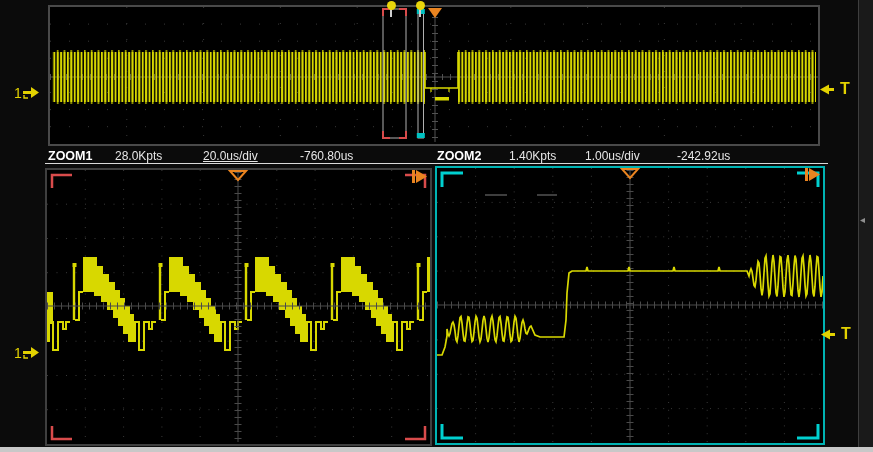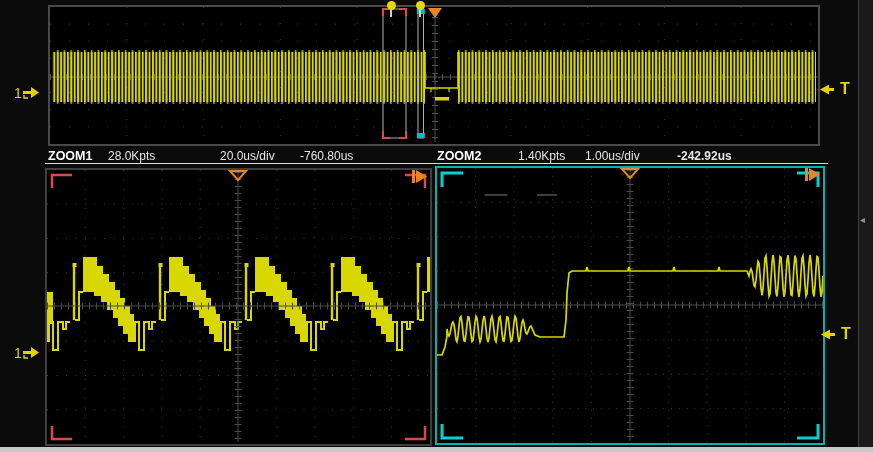--- a/index.html
+++ b/index.html
@@ -102,27 +102,27 @@
 
   <div class="trig-marker" style="left:820px;top:81px;">
     <svg width="15" height="13" viewBox="0 0 15 13">
       <polygon points="0,6.5 9,1.5 9,11.5" fill="#e3d200"></polygon>
       <rect x="8" y="5" width="6" height="3" fill="#e3d200"></rect>
     </svg>
     <span>T</span>
   </div>
 
   <span class="bar-label bar-title" style="left:48px;">ZOOM1</span>
-  <span class="bar-label" style="left:108px;">28.0Kpts</span>
-  <span class="bar-label" style="left:220px;">20.0us/div</span>
+  <span class="bar-label" style="left:115px;">28.0Kpts</span>
+  <span class="bar-label" style="left:203px;text-decoration:underline;">20.0us/div</span>
   <span class="bar-label" style="left:300px;">-760.80us</span>
   <span class="bar-label bar-title" style="left:437px;">ZOOM2</span>
-  <span class="bar-label" style="left:509px;margin-left:9px;">1.40Kpts</span>
+  <span class="bar-label" style="left:509px;">1.40Kpts</span>
   <span class="bar-label" style="left:585px;text-align:right;">1.00us/div</span>
-  <span class="bar-label" style="left:677px;font-weight:bold;">-242.92us</span>
+  <span class="bar-label" style="left:677px;">-242.92us</span>
   <div class="bar-sep"></div>
 
   <div class="z1win">
     <svg width="383" height="274" viewBox="0 0 383 274">
       <defs>
         <g id="b1">
           <path fill="none" stroke="#d8d800" stroke-width="2" d="M-24,152 h5 v28 h5 v-28 h5 v7 h3 v-7 h4 M3,150 h4 v-28 h4"></path>
           <path fill="none" stroke="#d8d800" stroke-width="2.4" d="M2,150 V97"></path>
           <rect x="0.5" y="93" width="4" height="4" fill="#d8d800"></rect>
           <path fill="#d8d800" d="M11,122 V87 H25 V96 H31 V104 H37 V112 H43 V120 H48 V128 H53 V136 H58 V144 H62 V152 H64 V172

